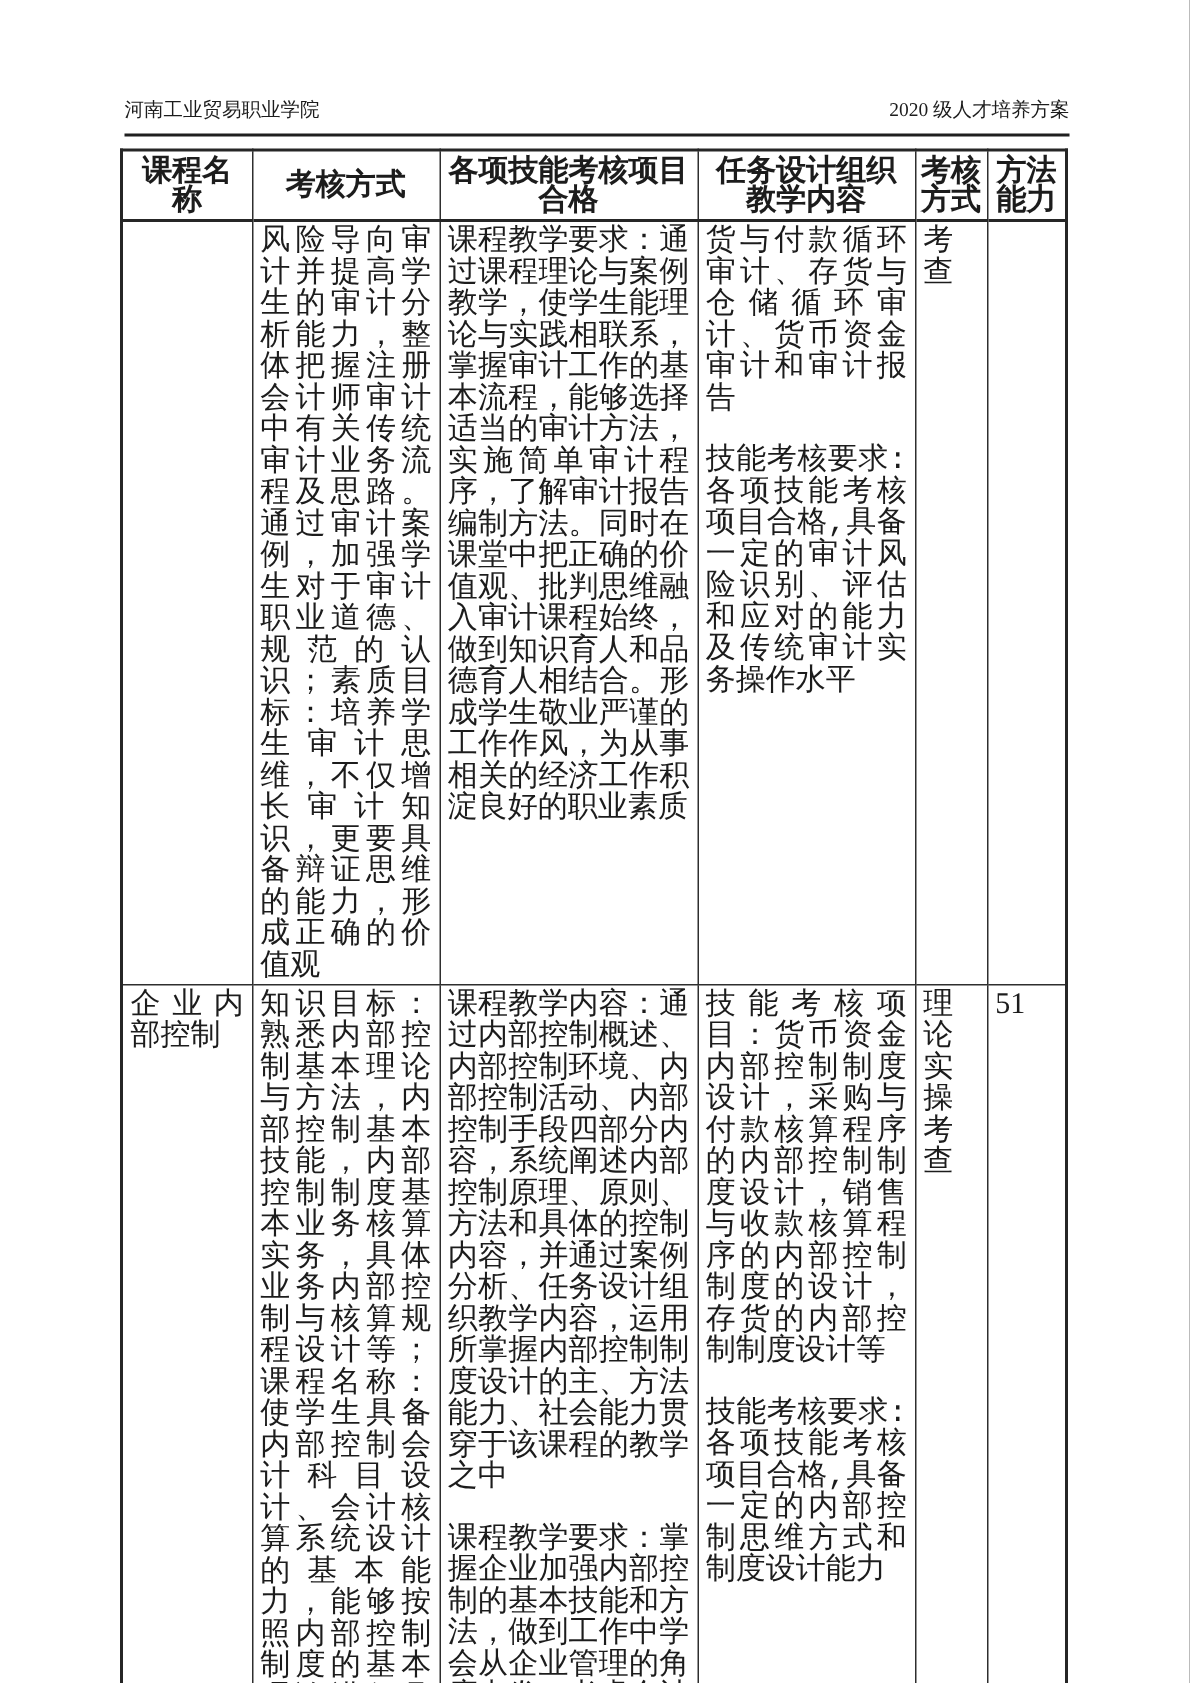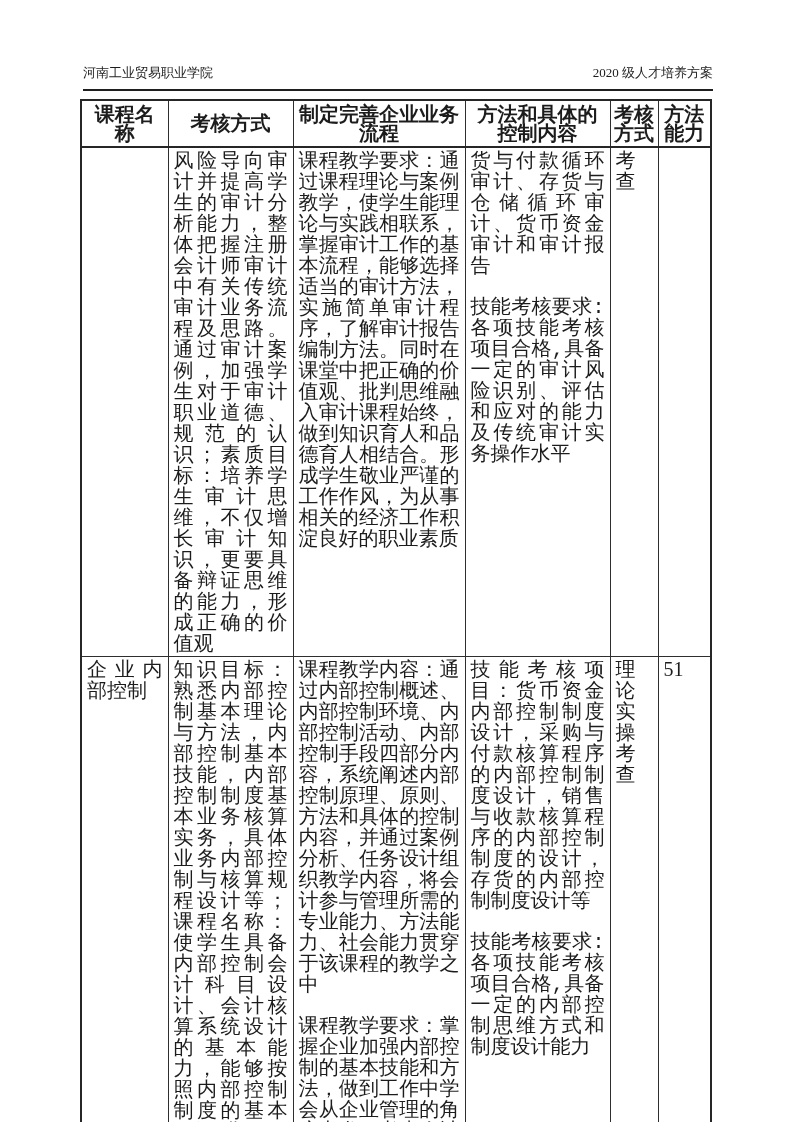--- a/index.html
+++ b/index.html
@@ -96,22 +96,22 @@
         <col style="width:125px">
         <col style="width:172px">
       <col style="width:145px">
         <col style="width:48px">
         <col style="width:53px">
     </colgroup>
     <thead>
       <tr>
         <th>课程名称</th>
         <th>考核方式</th>
-        <th>制定完善企业业务流程</th>
-        <th>方法和具体的控制内容</th>
+        <th>各项技能考核项目合格</th>
+        <th>任务设计组织教学内容</th>
         <th>考核方式</th>
         <th>方法能力</th>
       </tr>
     </thead>
     <tbody>
       <tr class="row-audit">
         <td class="cell-course-name"></td>
         <td>风险导向审计并提高学生的审计分析能力，整体把握注册会计师审计中有关传统审计业务流程及思路。通过审计案例，加强学生对于审计职业道德、规范的认识；素质目标：培养学生审计思维，不仅增长审计知识，更要具备辩证思维的能力，形成正确的价值观</td>
         <td class="pad-1">
           <div class="para">课程教学要求：通过课程理论与案例教学，使学生能理论与实践相联系，掌握审计工作的基本流程，能够选择适当的审计方法，实施简单审计程序，了解审计报告编制方法。同时在课堂中把正确的价值观、批判思维融入审计课程始终，做到知识育人和品德育人相结合。形成学生敬业严谨的工作作风，为从事相关的经济工作积淀良好的职业素质</div>
@@ -120,21 +120,21 @@
           <div class="para">货与付款循环审计、存货与仓储循环审计、货币资金审计和审计报告</div>
           <div class="para">技能考核要求:各项技能考核项目合格,具备一定的审计风险识别、评估和应对的能力及传统审计实务操作水平</div>
         </td>
         <td class="cell-method-top">考查</td>
         <td></td>
       </tr>
       <tr class="row-internal">
         <td class="cell-course-name">企业内部控制</td>
         <td>知识目标：熟悉内部控制基本理论与方法，内部控制基本技能，内部控制制度基本业务核算实务，具体业务内部控制与核算规程设计等；课程名称：使学生具备内部控制会计科目设计、会计核算系统设计的基本能力，能够按照内部控制制度的基本理论进行具体业务的内部控制与核算规程的设计；具有辨识业务风险的能力；素质目标：使学生能够全面树立现代内部控制制度理念和思维方式，运用所掌握内部控制制度设计的主</td>
         <td class="pad-2">
-          <div class="para">课程教学内容：通过内部控制概述、内部控制环境、内部控制活动、内部控制手段四部分内容，系统阐述内部控制原理、原则、方法和具体的控制内容，并通过案例分析、任务设计组织教学内容，将会计参与管理所需的专业能力、方法能力、社会能力贯穿于该课程的教学之中</div>
+          <div class="para">课程教学内容：通过内部控制概述、内部控制环境、内部控制活动、内部控制手段四部分内容，系统阐述内部控制原理、原则、方法和具体的控制内容，并通过案例分析、任务设计组织教学内容，运用所掌握内部控制制度设计的主、方法能力、社会能力贯穿于该课程的教学之中</div>
           <div class="para">课程教学要求：掌握企业加强内部控制的基本技能和方法，做到工作中学会从企业管理的角度出发，考虑会计及其相关工作中的问题，制定完善企业业务流程、建立内部控制制度、堵塞漏洞，融入企业，参与管理</div>
         </td>
         <td class="pad-3">
           <div class="para">技能考核项目：货币资金内部控制制度设计，采购与付款核算程序的内部控制制度设计，销售与收款核算程序的内部控制制度的设计，存货的内部控制制度设计等</div>
           <div class="para">技能考核要求:各项技能考核项目合格,具备一定的内部控制思维方式和制度设计能力</div>
         </td>
         <td class="cell-center-mid">理论实操考查</td>
         <td class="cell-center-mid">51</td>
       </tr>
     </tbody>

